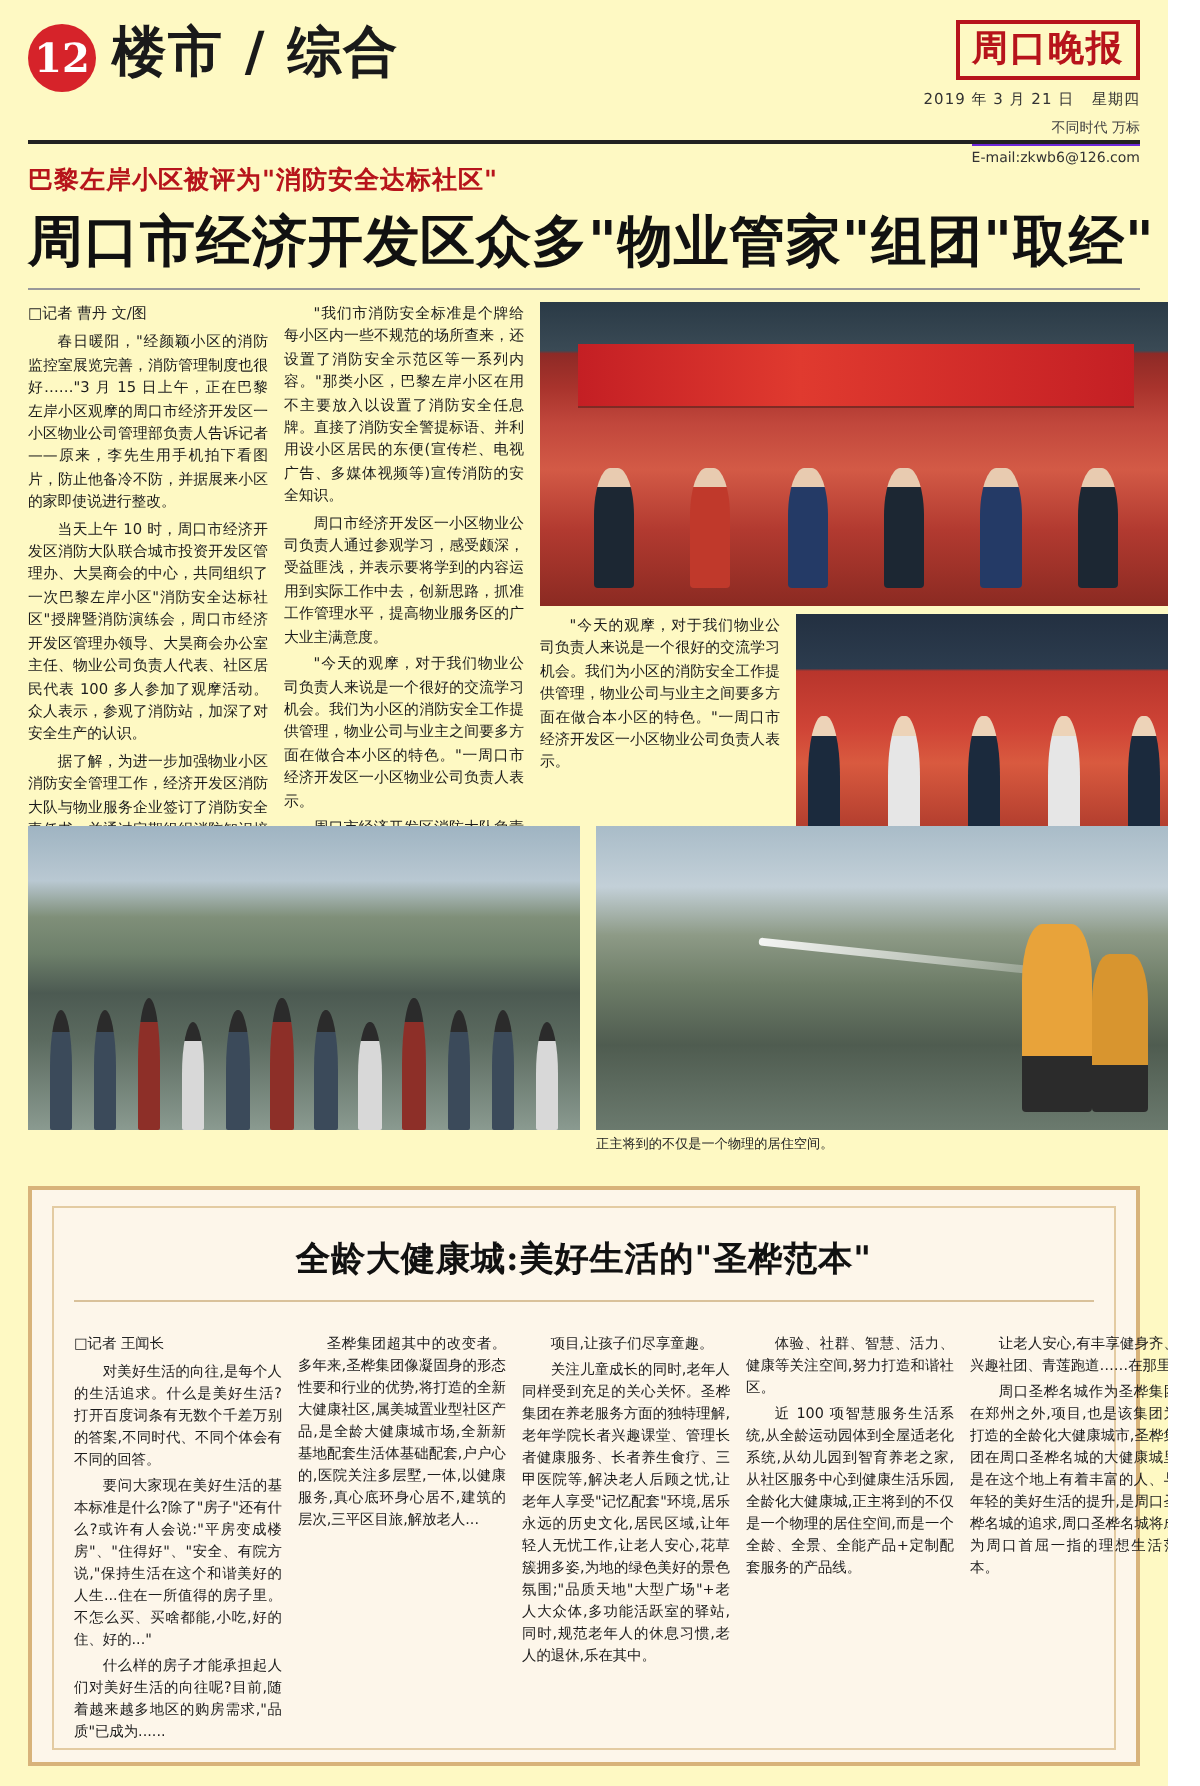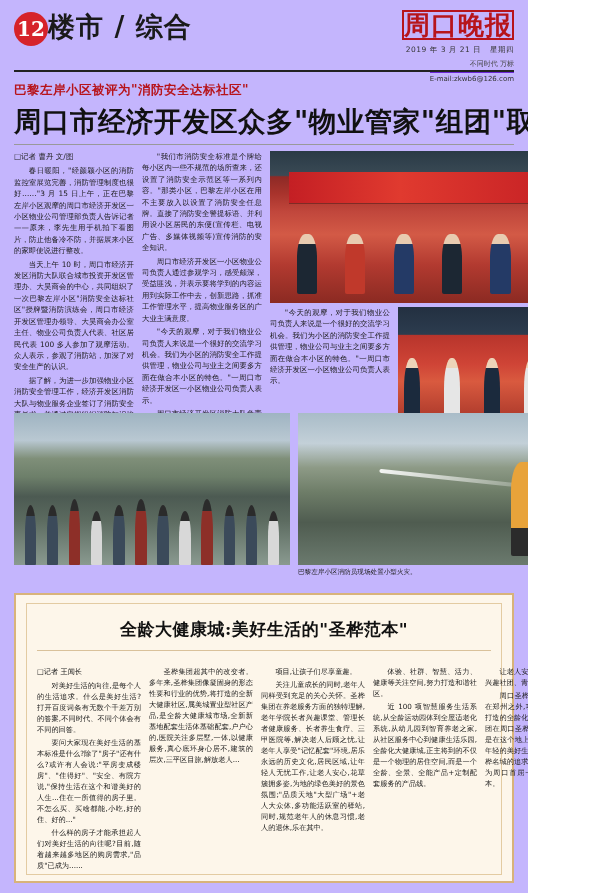--- a/index.html
+++ b/index.html
@@ -4,22 +4,22 @@
 <style>
   * { box-sizing: border-box; }
   html, body {
     margin: 0; padding: 0;
     width: 600px; height: 893px;
     background: #ffffff;
     font-family: "DejaVu Sans", "Liberation Sans", sans-serif;
   }
   .page {
     position: relative;
-    width: 528px; height: 893px;
-    background: #c4b5fd;
+    width: 584px; height: 893px;
+    background: #fef9c3;
     overflow: hidden;
   }
 
   
   .masthead {
     position: relative;
     height: 76px;
     padding: 10px 14px 0 14px;
     display: flex;
     align-items: flex-start;
@@ -33,38 +33,39 @@
     font-weight: bold;
     display: flex; align-items: center; justify-content: center;
     font-family: "DejaVu Serif", "Liberation Serif", serif;
     margin-top: 2px;
   }
   .section-title {
     font-family: "DejaVu Serif", "Liberation Serif", serif;
     font-size: 27px;
     font-weight: bold;
     color: #1a1a1a;
+    margin-left: 8px;
     letter-spacing: 1px;
     line-height: 34px;
   }
   .masthead-right {
     margin-left: auto;
     text-align: right;
     display: flex;
     flex-direction: column;
     align-items: flex-end;
   }
   .brand-logo {
     font-family: "DejaVu Serif", "Liberation Serif", serif;
-    font-size: 26px;
+    font-size: 18px;
     font-weight: bold;
     color: #b7141b;
     letter-spacing: 1px;
     border: 2px solid #b7141b;
-    padding: 1px 0;
+    padding: 1px 6px;
     line-height: 24px;
   }
   .mast-meta {
     font-size: 7.5px;
     color: #333;
     margin-top: 5px;
     letter-spacing: .5px;
   }
   .mast-meta .date { margin-right: 6px; }
   .mast-editor {
@@ -365,21 +366,21 @@
         <i></i>
           <i></i>
       </div>
     </div>
 
     <div class="photo ph-drill" style="left:284px; top:262px; width:288px; height:152px;">
       <div class="spray"></div>
       <div class="fm"></div>
       <div class="fm2"></div>
     </div>
-    <div class="cap" style="left:284px; top:417px; width:288px;">巴黎左岸小区消防员现场处置小型火灾。</div>
+    <div class="cap" style="left:284px; top:417px; width:288px;">正主将到的不仅是一个物理的居住空间。</div>
 
   </div>
 
   <div class="feature">
     <div class="feature-inner">
       <div class="feature-title">全龄大健康城:美好生活的"圣桦范本"</div>
       <div class="feature-rule"></div>
 
       <div class="fcols">
         <div class="fcol f1">

